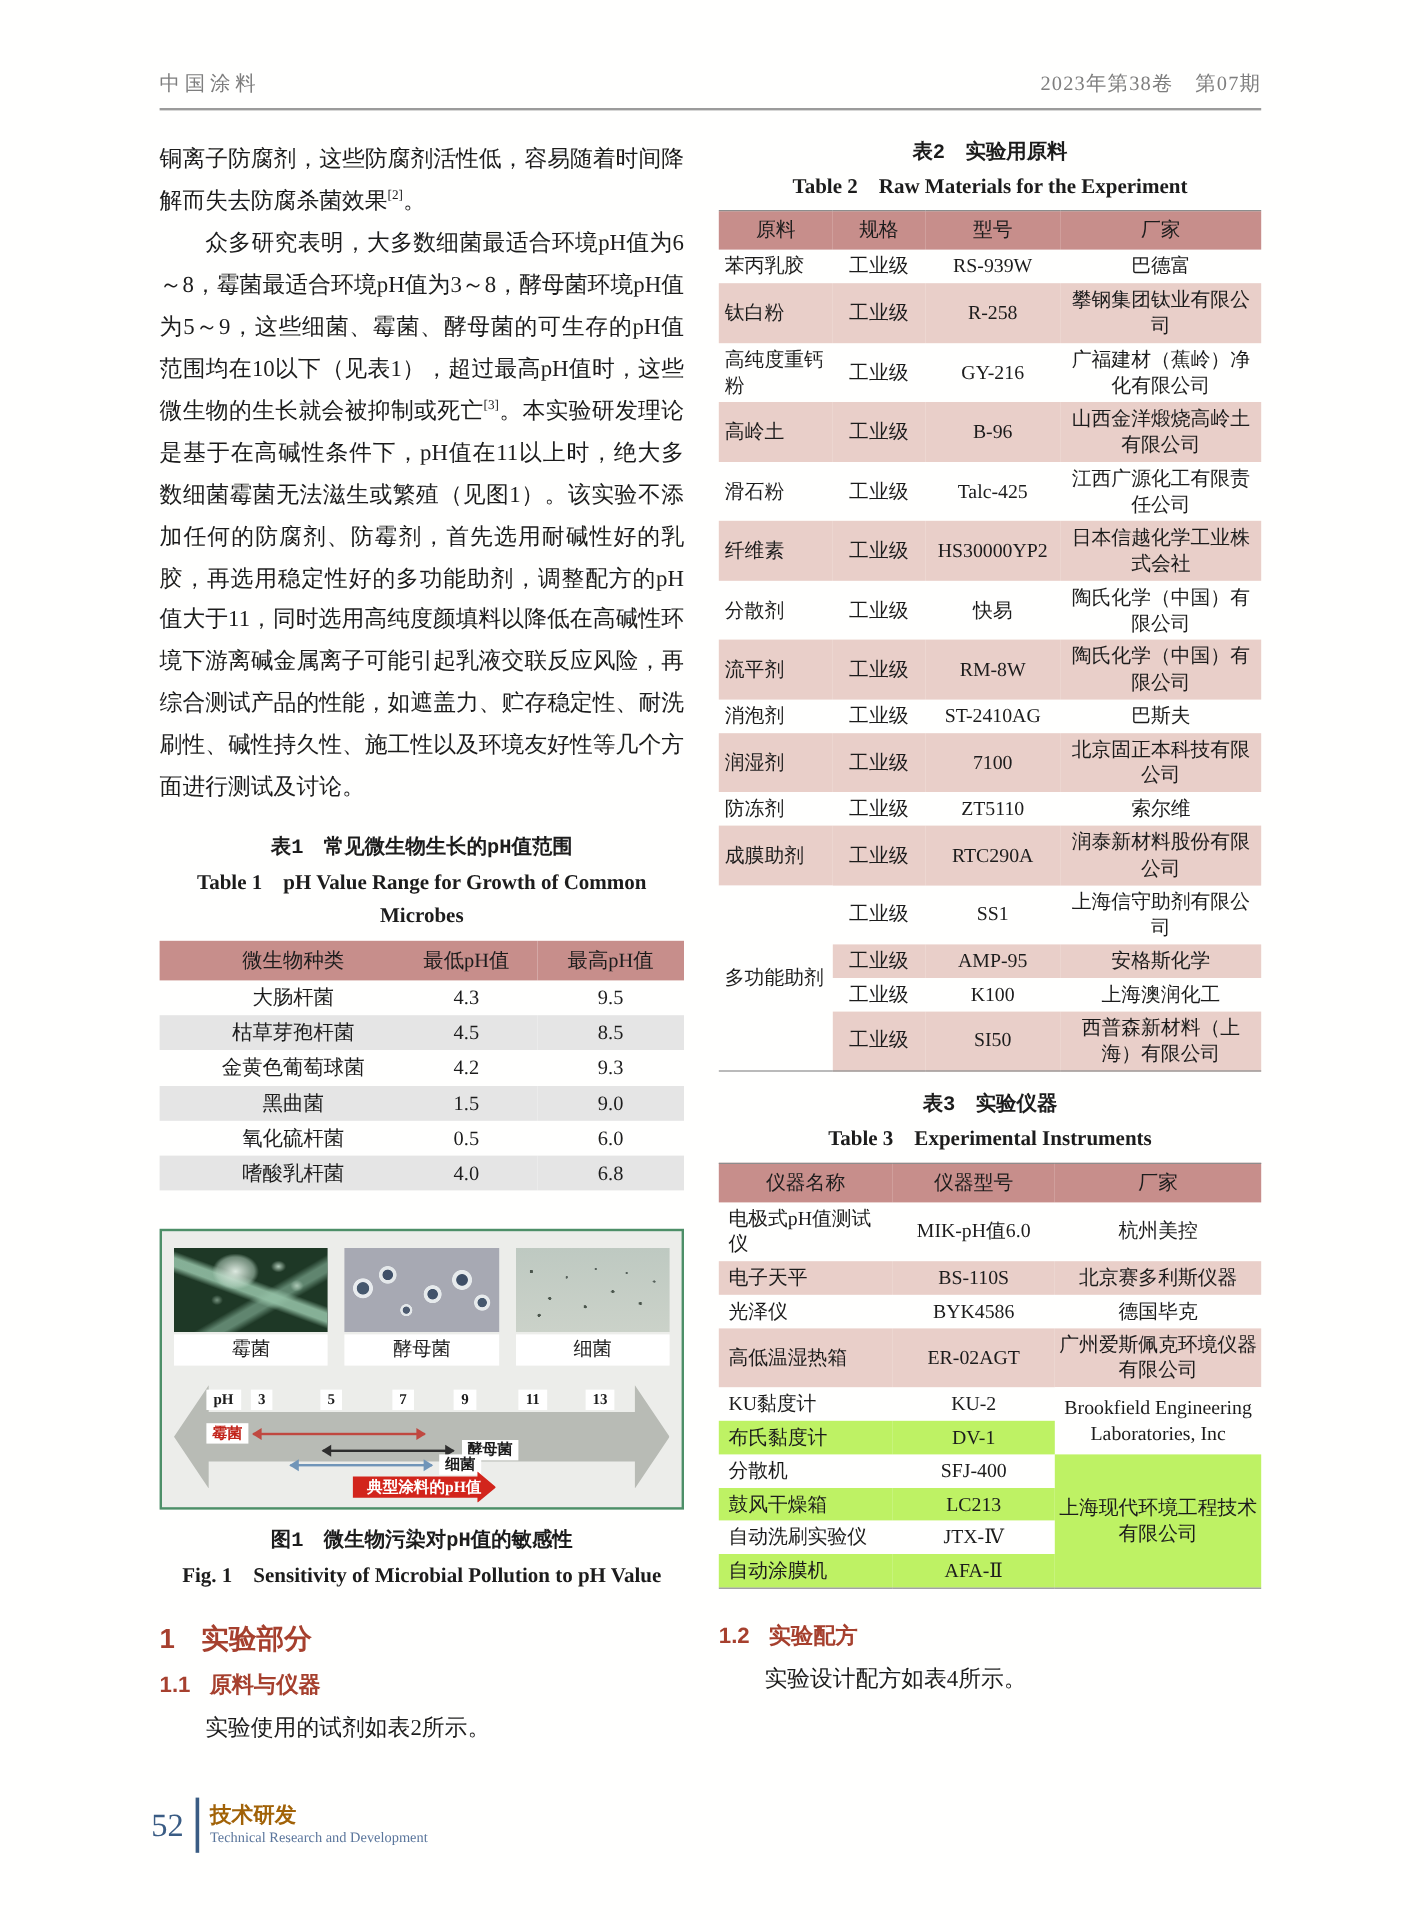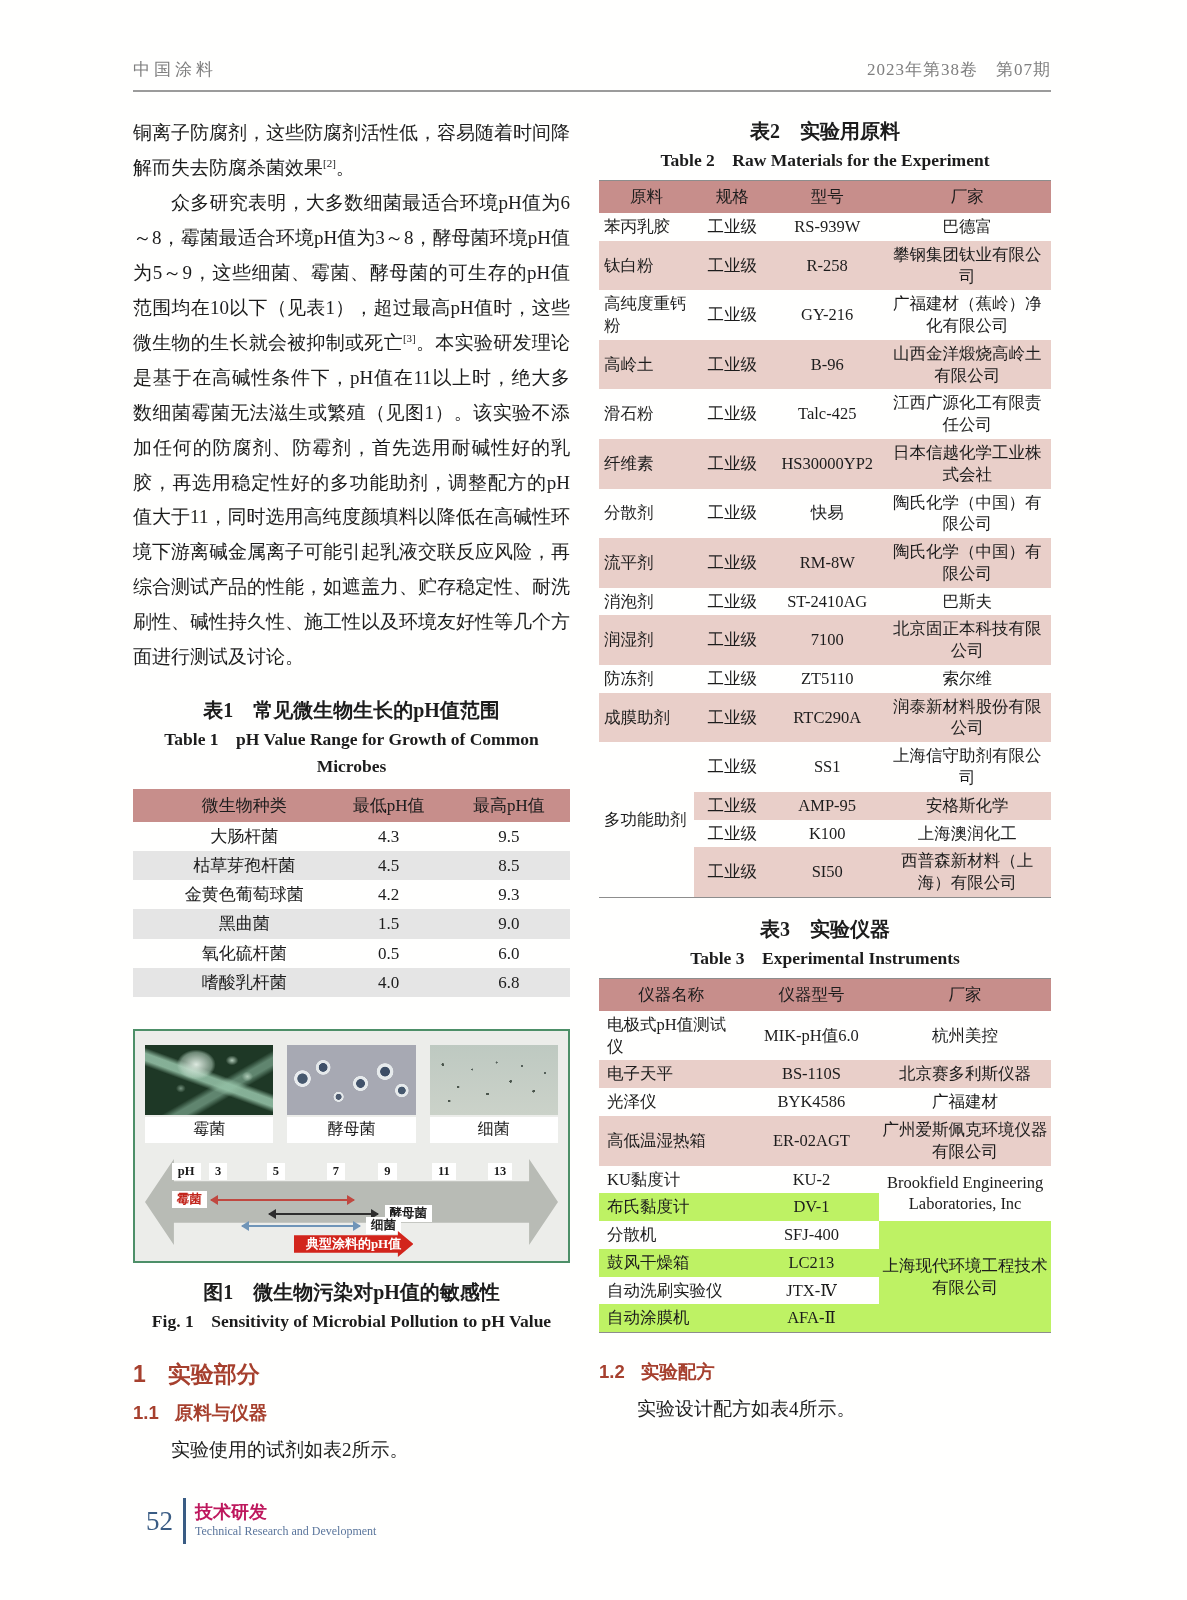--- a/index.html
+++ b/index.html
@@ -16,21 +16,21 @@
   
   .cols{display:flex;gap:29px;margin-top:24px;}
   .colL{width:437px;flex:none;}
   .colR{width:452px;flex:none;}
 
   p.body{font-size:19px;line-height:1.84;text-align:justify;margin:0;}
   p.indent{text-indent:2em;}
   sup{font-size:11px;line-height:0;}
 
   .tcap{ text-align:center;font-weight:bold;font-size:17.5px;line-height:1.55;margin:0;}
-  .tcap.zh{font-family:Liberation Serif, serif;font-size:20px;}
+  .tcap.zh{font-family:Liberation Mono, monospace;font-size:17px;}
 
   table{width:100%;border-collapse:collapse;table-layout:fixed;}
   td,th{font-weight:normal;text-align:center;vertical-align:middle;}
 
   
   .t1{margin-top:8px;font-size:17px;}
   .t1 th{background:#c78e8b;padding:5px 2px;}
   .t1 td{padding:4px 2px;line-height:1.25;}
   .t1 .c1{text-align:center;padding-left:28px;}
   .t1 tr.pink td{background:#e5e5e5;}
@@ -107,24 +107,24 @@
   
   .h1sec{font-family:"Liberation Sans","DejaVu Sans",sans-serif;color:#a6402e;font-weight:bold;
          font-size:23px;margin:24px 0 6px;}
   .h1sec .num{margin-right:22px;}
   .h2sec{font-family:"Liberation Sans","DejaVu Sans",sans-serif;color:#a6402e;font-weight:bold;
          font-size:18.5px;margin:10px 0 8px;}
   .h2sec .num{margin-right:16px;}
   .midtext{margin-top:12px;}
 
   
-  .pagefoot{position:absolute;left:146px;bottom:56px;display:flex;align-items:center;}
+  .pagefoot{position:absolute;left:126px;bottom:56px;display:flex;align-items:center;}
   .pnum{font-size:27px;color:#3a5c84;margin-right:10px;}
   .fbar{width:3px;height:46px;background:#3a5c84;margin-right:9px;}
-  .fzh{font-family:"Liberation Sans","DejaVu Sans",sans-serif;font-weight:bold;font-size:18px;color:#be185d;line-height:1.2;}
+  .fzh{font-family:"Liberation Sans","DejaVu Sans",sans-serif;font-weight:bold;font-size:18px;color:#a16207;line-height:1.2;}
   .fen{font-size:12px;color:#5b769c;line-height:1.4;}
 </style>
 </head>
 <body>
 
 <div class="page">
  <div class="inner">
 
   <div class="pagehead">
     <span class="jname">中国涂料</span>
@@ -361,21 +361,21 @@
                 <td>杭州美控</td>
               </tr>
       <tr class="pink">
                 <td class="c1">电子天平</td>
                 <td>BS-110S</td>
                 <td>北京赛多利斯仪器</td>
               </tr>
       <tr>
                 <td class="c1">光泽仪</td>
                 <td>BYK4586</td>
-                <td>广福建材</td>
+                <td>德国毕克</td>
               </tr>
       <tr class="pink">
                 <td class="c1">高低温湿热箱</td>
                 <td>ER-02AGT</td>
                 <td>广州爱斯佩克环境仪器有限公司</td>
               </tr>
       <tr>
         <td class="c1">KU黏度计</td>
                 <td>KU-2</td>
         <td class="whitec" rowspan="2">Brookfield Engineering Laboratories, Inc</td>

